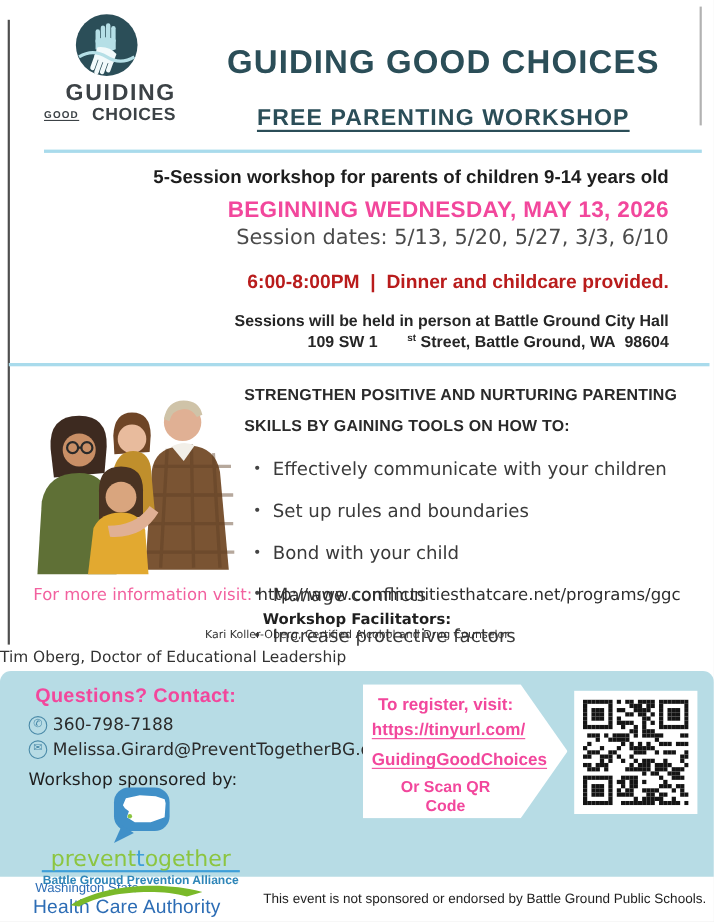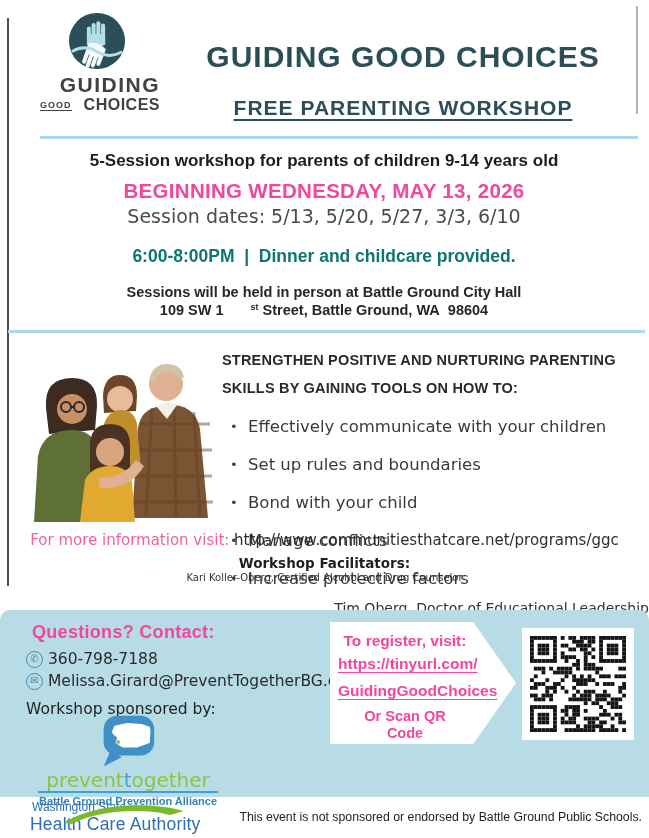--- a/index.html
+++ b/index.html
@@ -25,42 +25,42 @@
   }
   .sub-title {
     position:absolute; left:168px; top:96px; width:470px; text-align:center;
     font-size:21px; font-weight:bold; color:#2b4e58; letter-spacing:1px;
     text-decoration:underline; text-underline-offset:4px;
   }
   .divider1 { position:absolute; left:40px; top:136px; width:598px; height:3px; background:#a9dbec; }
   .divider2 { position:absolute; left:8px; top:330px; width:637px; height:3px; background:#a9dbec; }
 
   
-  .detail { position:absolute; left:24px; width:600px; text-align:center; }
+  .detail { position:absolute; left:8px; width:600px; text-align:right; }
   .d-audience { top:151px; font-size:17px; font-weight:bold; color:#1d1d1d; }
   .d-begin { top:179px; font-size:20.5px; font-weight:bold; color:#f2479c; letter-spacing:.3px; }
   .d-dates { top:205px; font-size:19px; color:#4b4b4b; font-family:"DejaVu Sans", sans-serif; }
-  .d-time { top:246px; font-size:17.5px; font-weight:bold; color:#0f766e; }
+  .d-time { top:246px; font-size:17.5px; font-weight:bold; color:#b91c1c; }
   .d-loc1 { top:284px; font-size:14.5px; font-weight:bold; color:#262626; }
   .d-loc2 { top:302px; font-size:14.5px; font-weight:bold; color:#262626; }
   .sup { font-size:9px; vertical-align:5px;padding-left:27px; }
 
   
   .photo { position:absolute; left:15px; top:346px; width:202px; height:180px; }
   .skills { position:absolute; left:222px; top:346px; width:420px; }
   .skills-head { font-size:14.5px; font-weight:bold; color:#2a2a2a; line-height:28px; letter-spacing:.2px; }
   .skills ul { list-style:none; margin-top:6px; }
   .skills li { font-size:16.5px; color:#3a3a3a; line-height:38px; font-family:"DejaVu Sans", sans-serif; padding-left:26px; position:relative; }
   .skills li::before { content:"•"; position:absolute; left:8px; font-size:13px; color:#444; }
   .more-info { position:absolute; left:0; top:531px; width:649px; text-align:center; font-size:15px; font-family:"DejaVu Sans", sans-serif; }
   .more-info .lbl { color:#f2619f; }
   .more-info .url { color:#2e2e2e; }
   .fac-head { position:absolute; left:0; top:555px; width:649px; text-align:center; font-size:13.5px; font-weight:bold; color:#1f1f1f; font-family:"DejaVu Sans", sans-serif; }
   .fac-1 { position:absolute; left:0; top:572px; width:649px; text-align:center; font-size:10px; color:#333; font-family:"DejaVu Sans", sans-serif; }
-  .fac-2 { position:absolute; left:0; top:590px; width:649px; text-align:right; font-size:14px; color:#333; font-family:"DejaVu Sans", sans-serif;margin-top:10px; }
+  .fac-2 { position:absolute; left:0; top:590px; width:649px; text-align:left; font-size:14px; color:#333; font-family:"DejaVu Sans", sans-serif; }
 
   
   .band { position:absolute; left:0; top:610px; width:649px; height:187px; background:#b7dce5; border-radius:10px 10px 0 0; }
   .q-contact { position:absolute; left:32px; top:12px; font-size:18px; font-weight:bold; color:#f2479c; letter-spacing:.3px; }
   .c-row { position:absolute; left:26px; font-size:15.5px; color:#2b2b2b; font-family:"DejaVu Sans", sans-serif; display:flex; align-items:center; gap:5px; }
   .c-phone { top:40px; }
   .c-email { top:62px; }
   .c-icon { width:17px; height:17px; border:1.6px solid #4a8aa8; border-radius:50%; color:#4a8aa8; font-size:10px; line-height:14px; text-align:center; display:inline-block; }
   .sponsored { position:absolute; left:26px; top:90px; font-size:15.5px; color:#1f1f1f; font-family:"DejaVu Sans", sans-serif; }
   .pt-logo { position:absolute; left:38px; top:104px; width:180px; text-align:center; }

